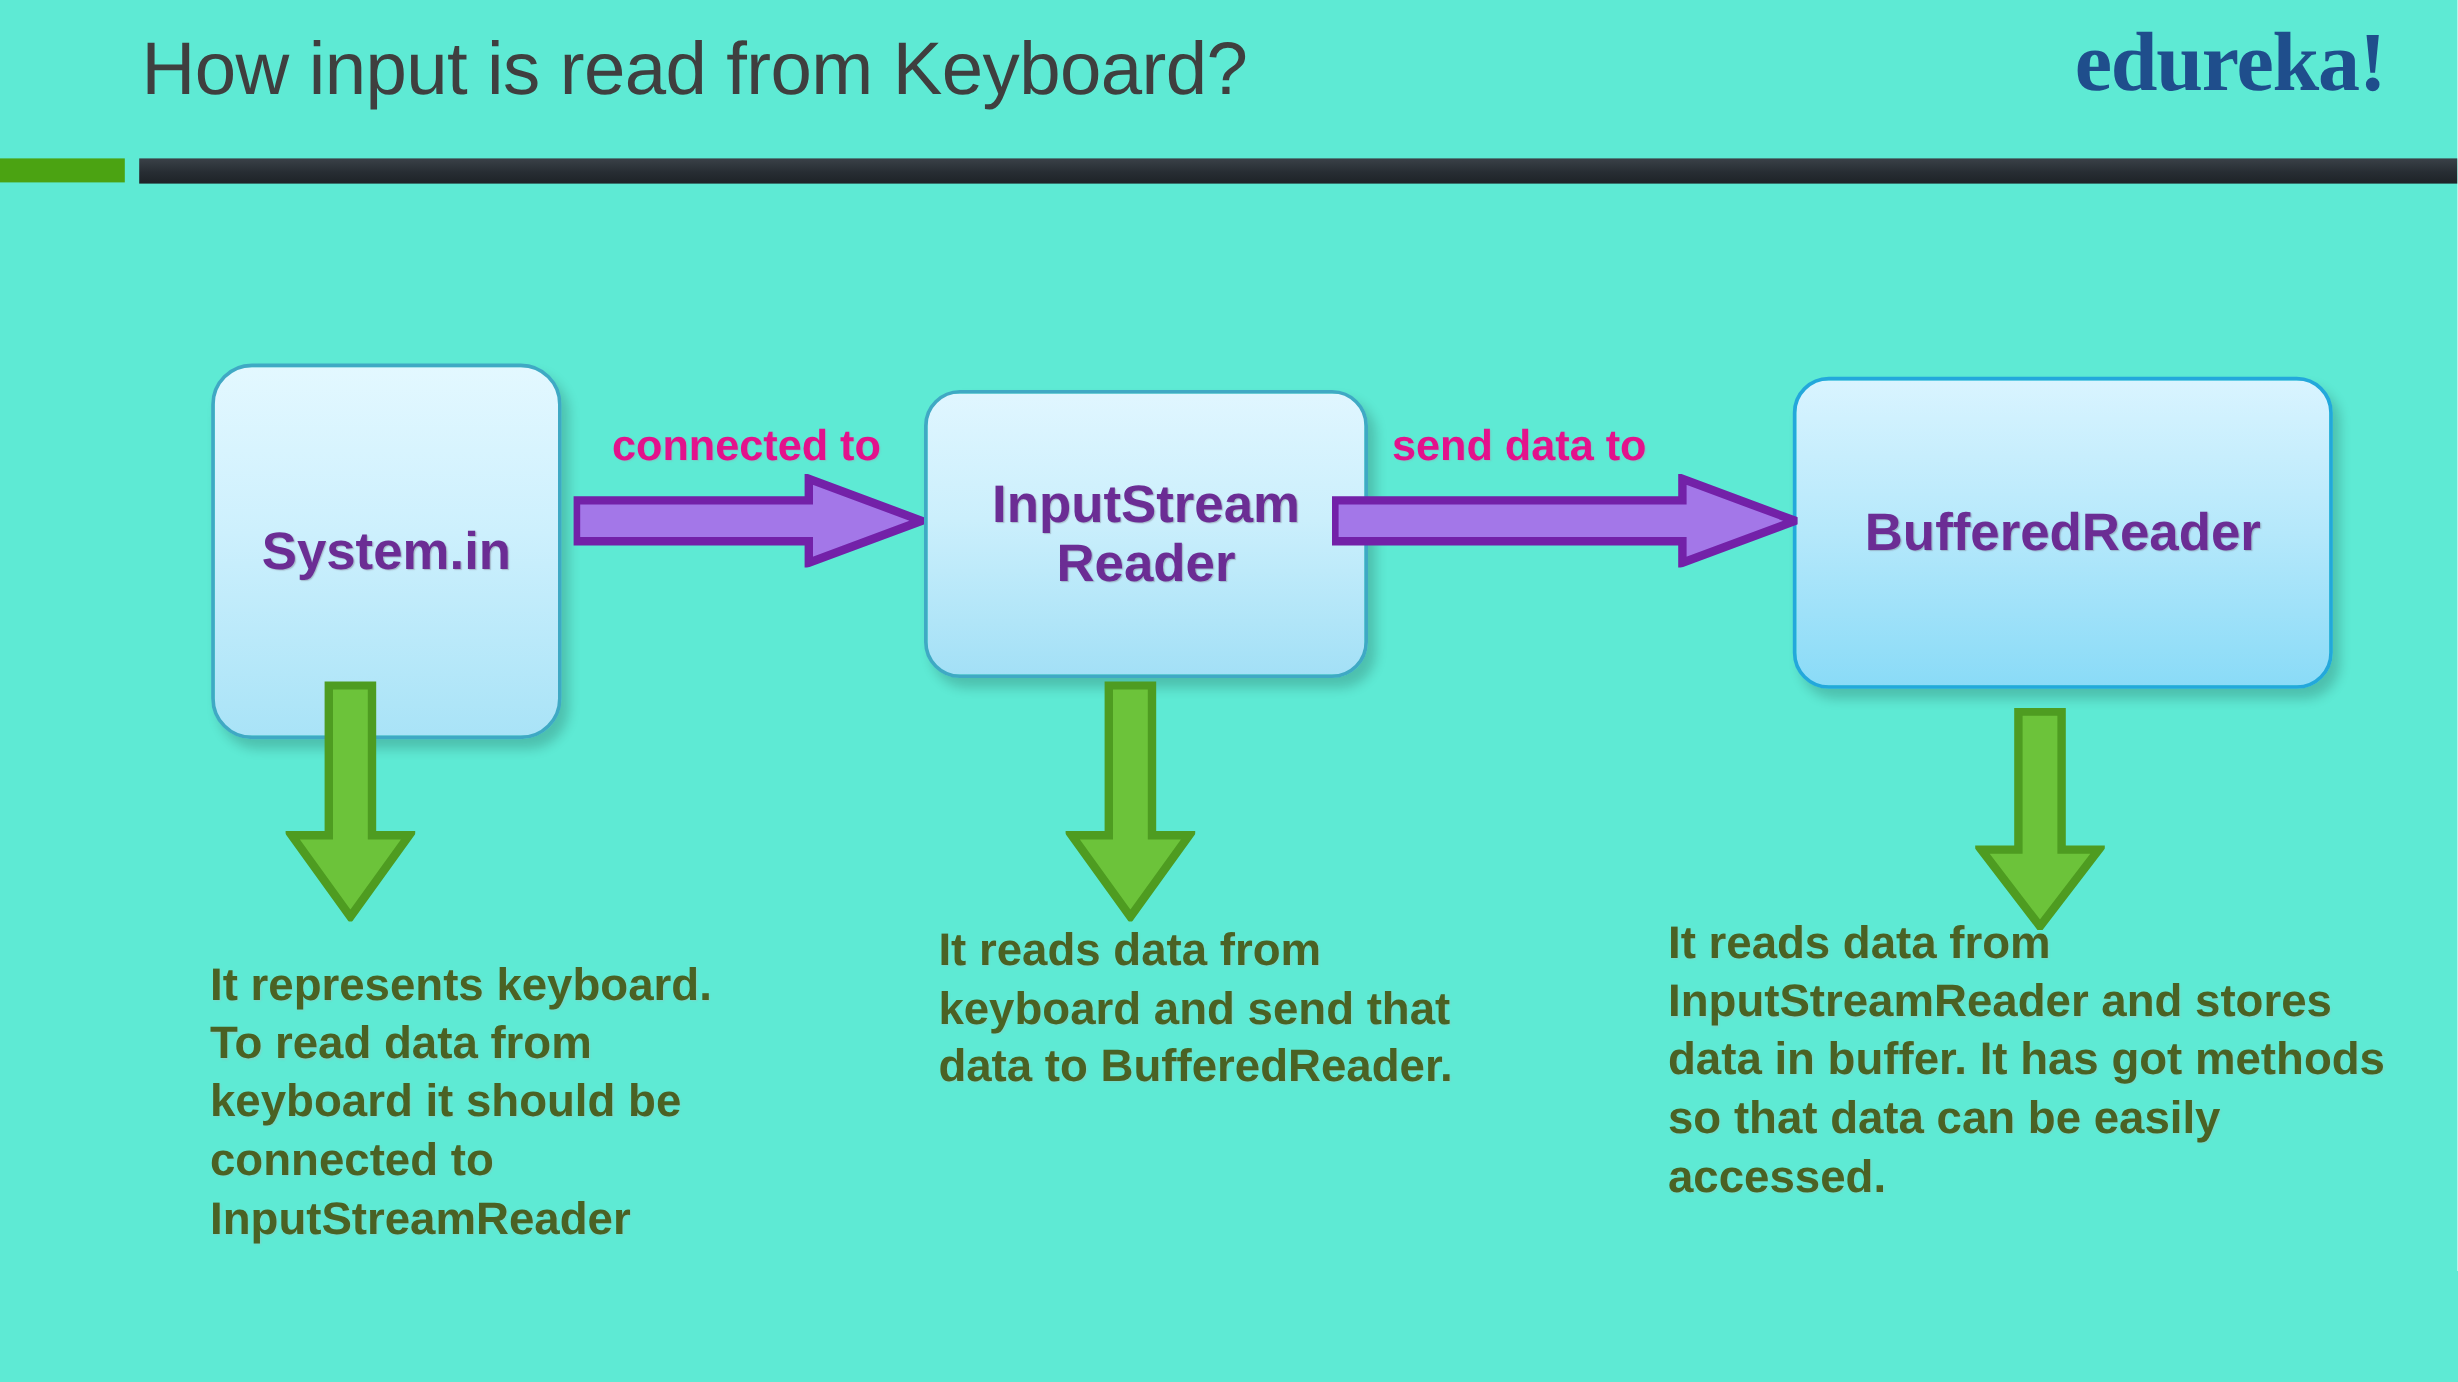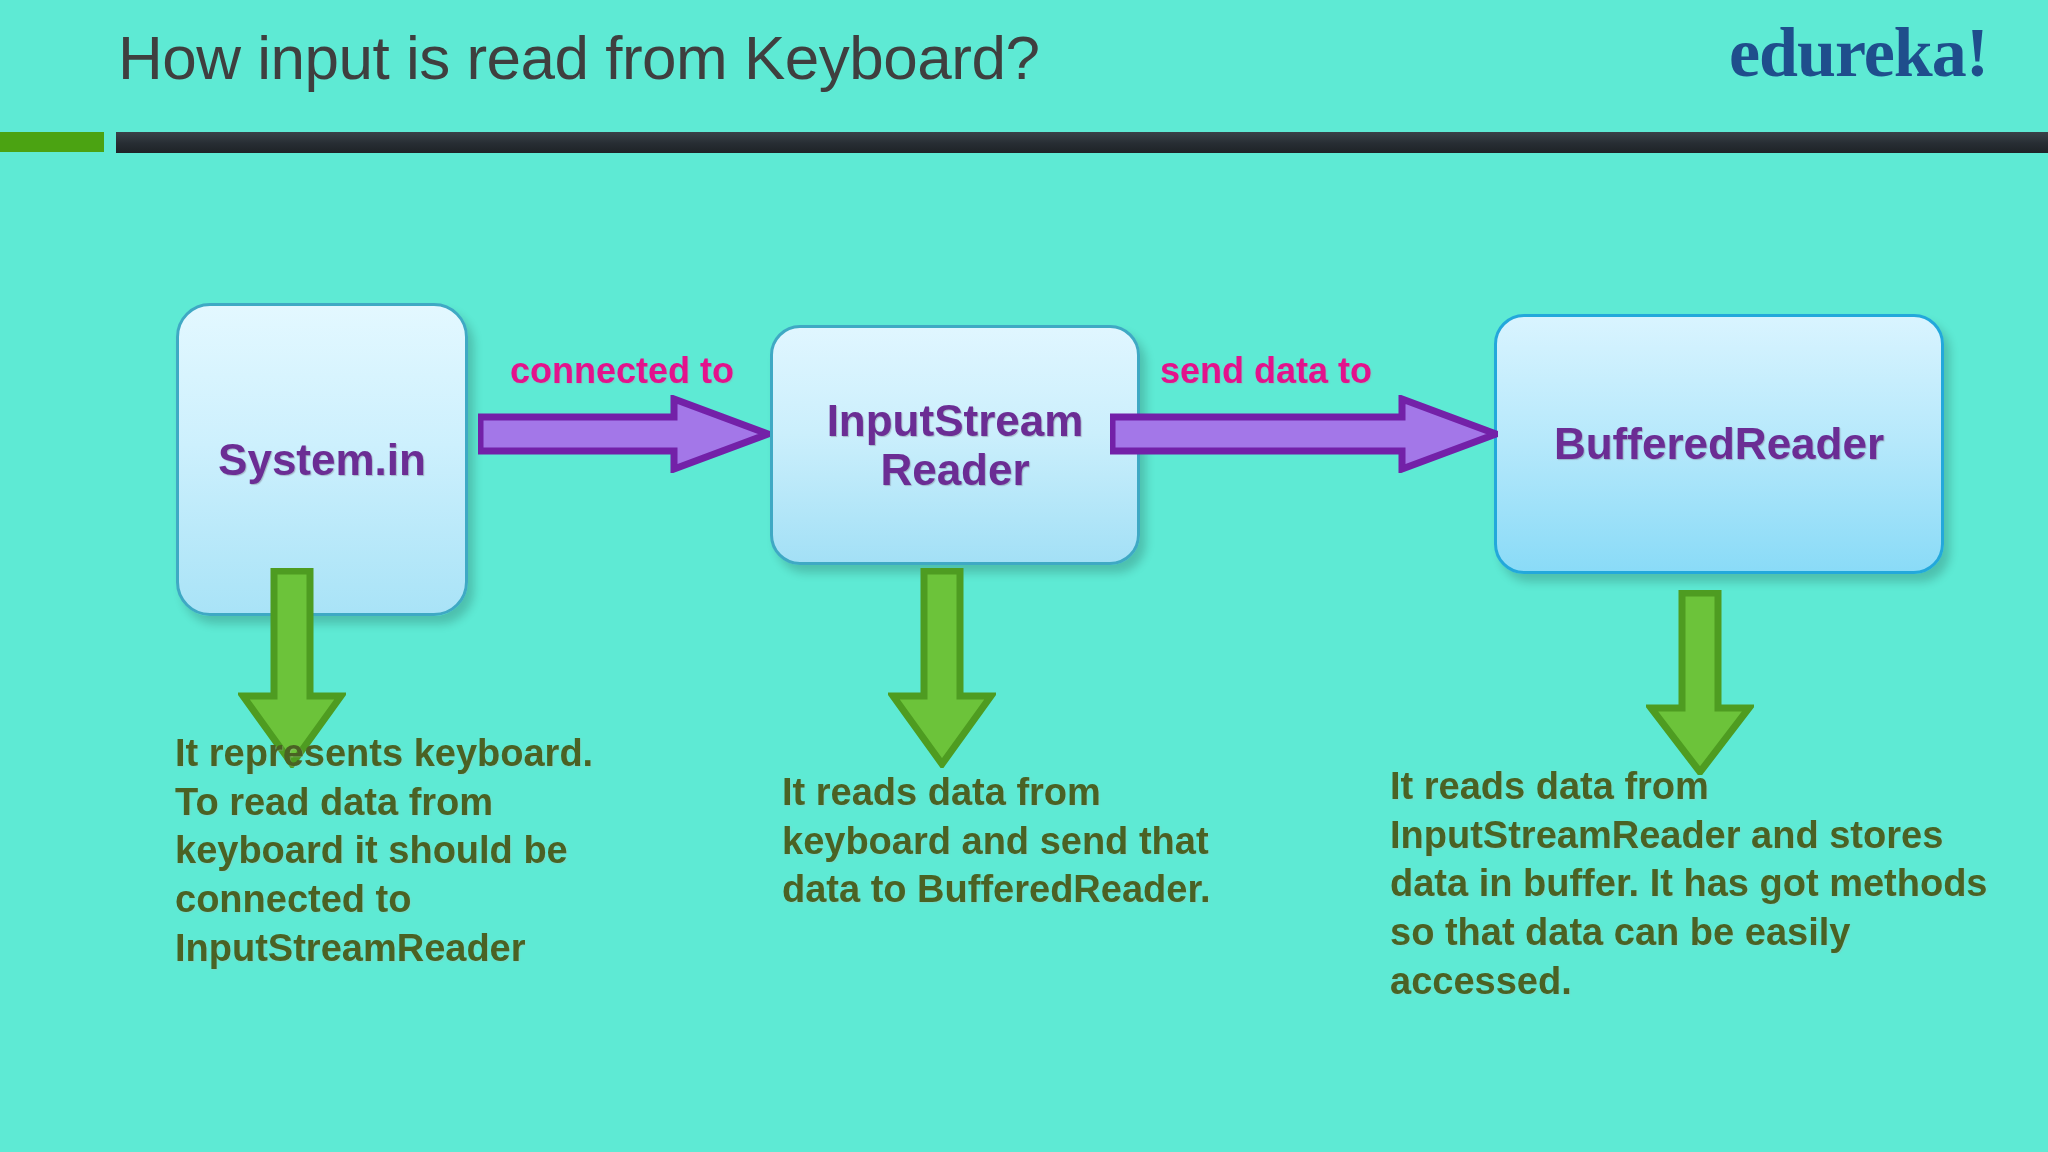--- a/index.html
+++ b/index.html
@@ -136,21 +136,21 @@
 
   
   .desc {
     position: absolute;
     font-size: 38px;
     font-weight: bold;
     color: #4a6224;
     line-height: 1.28;
     text-shadow: 1px 1px 1px rgba(180,180,180,0.30);
   }
-  #desc-system-in { left: 175px;  top: 729px; width: 450px; }
+  #desc-system-in { left: 175px;  top: 797px; width: 450px; }
   #desc-isr       { left: 782px;  top: 768px; width: 440px; }
   #desc-br        { left: 1390px; top: 762px; width: 600px; }
 </style>
 </head>
 <body>
 
 <div class="slide">
 
   <div class="slide-title">How input is read from Keyboard?</div>
 

